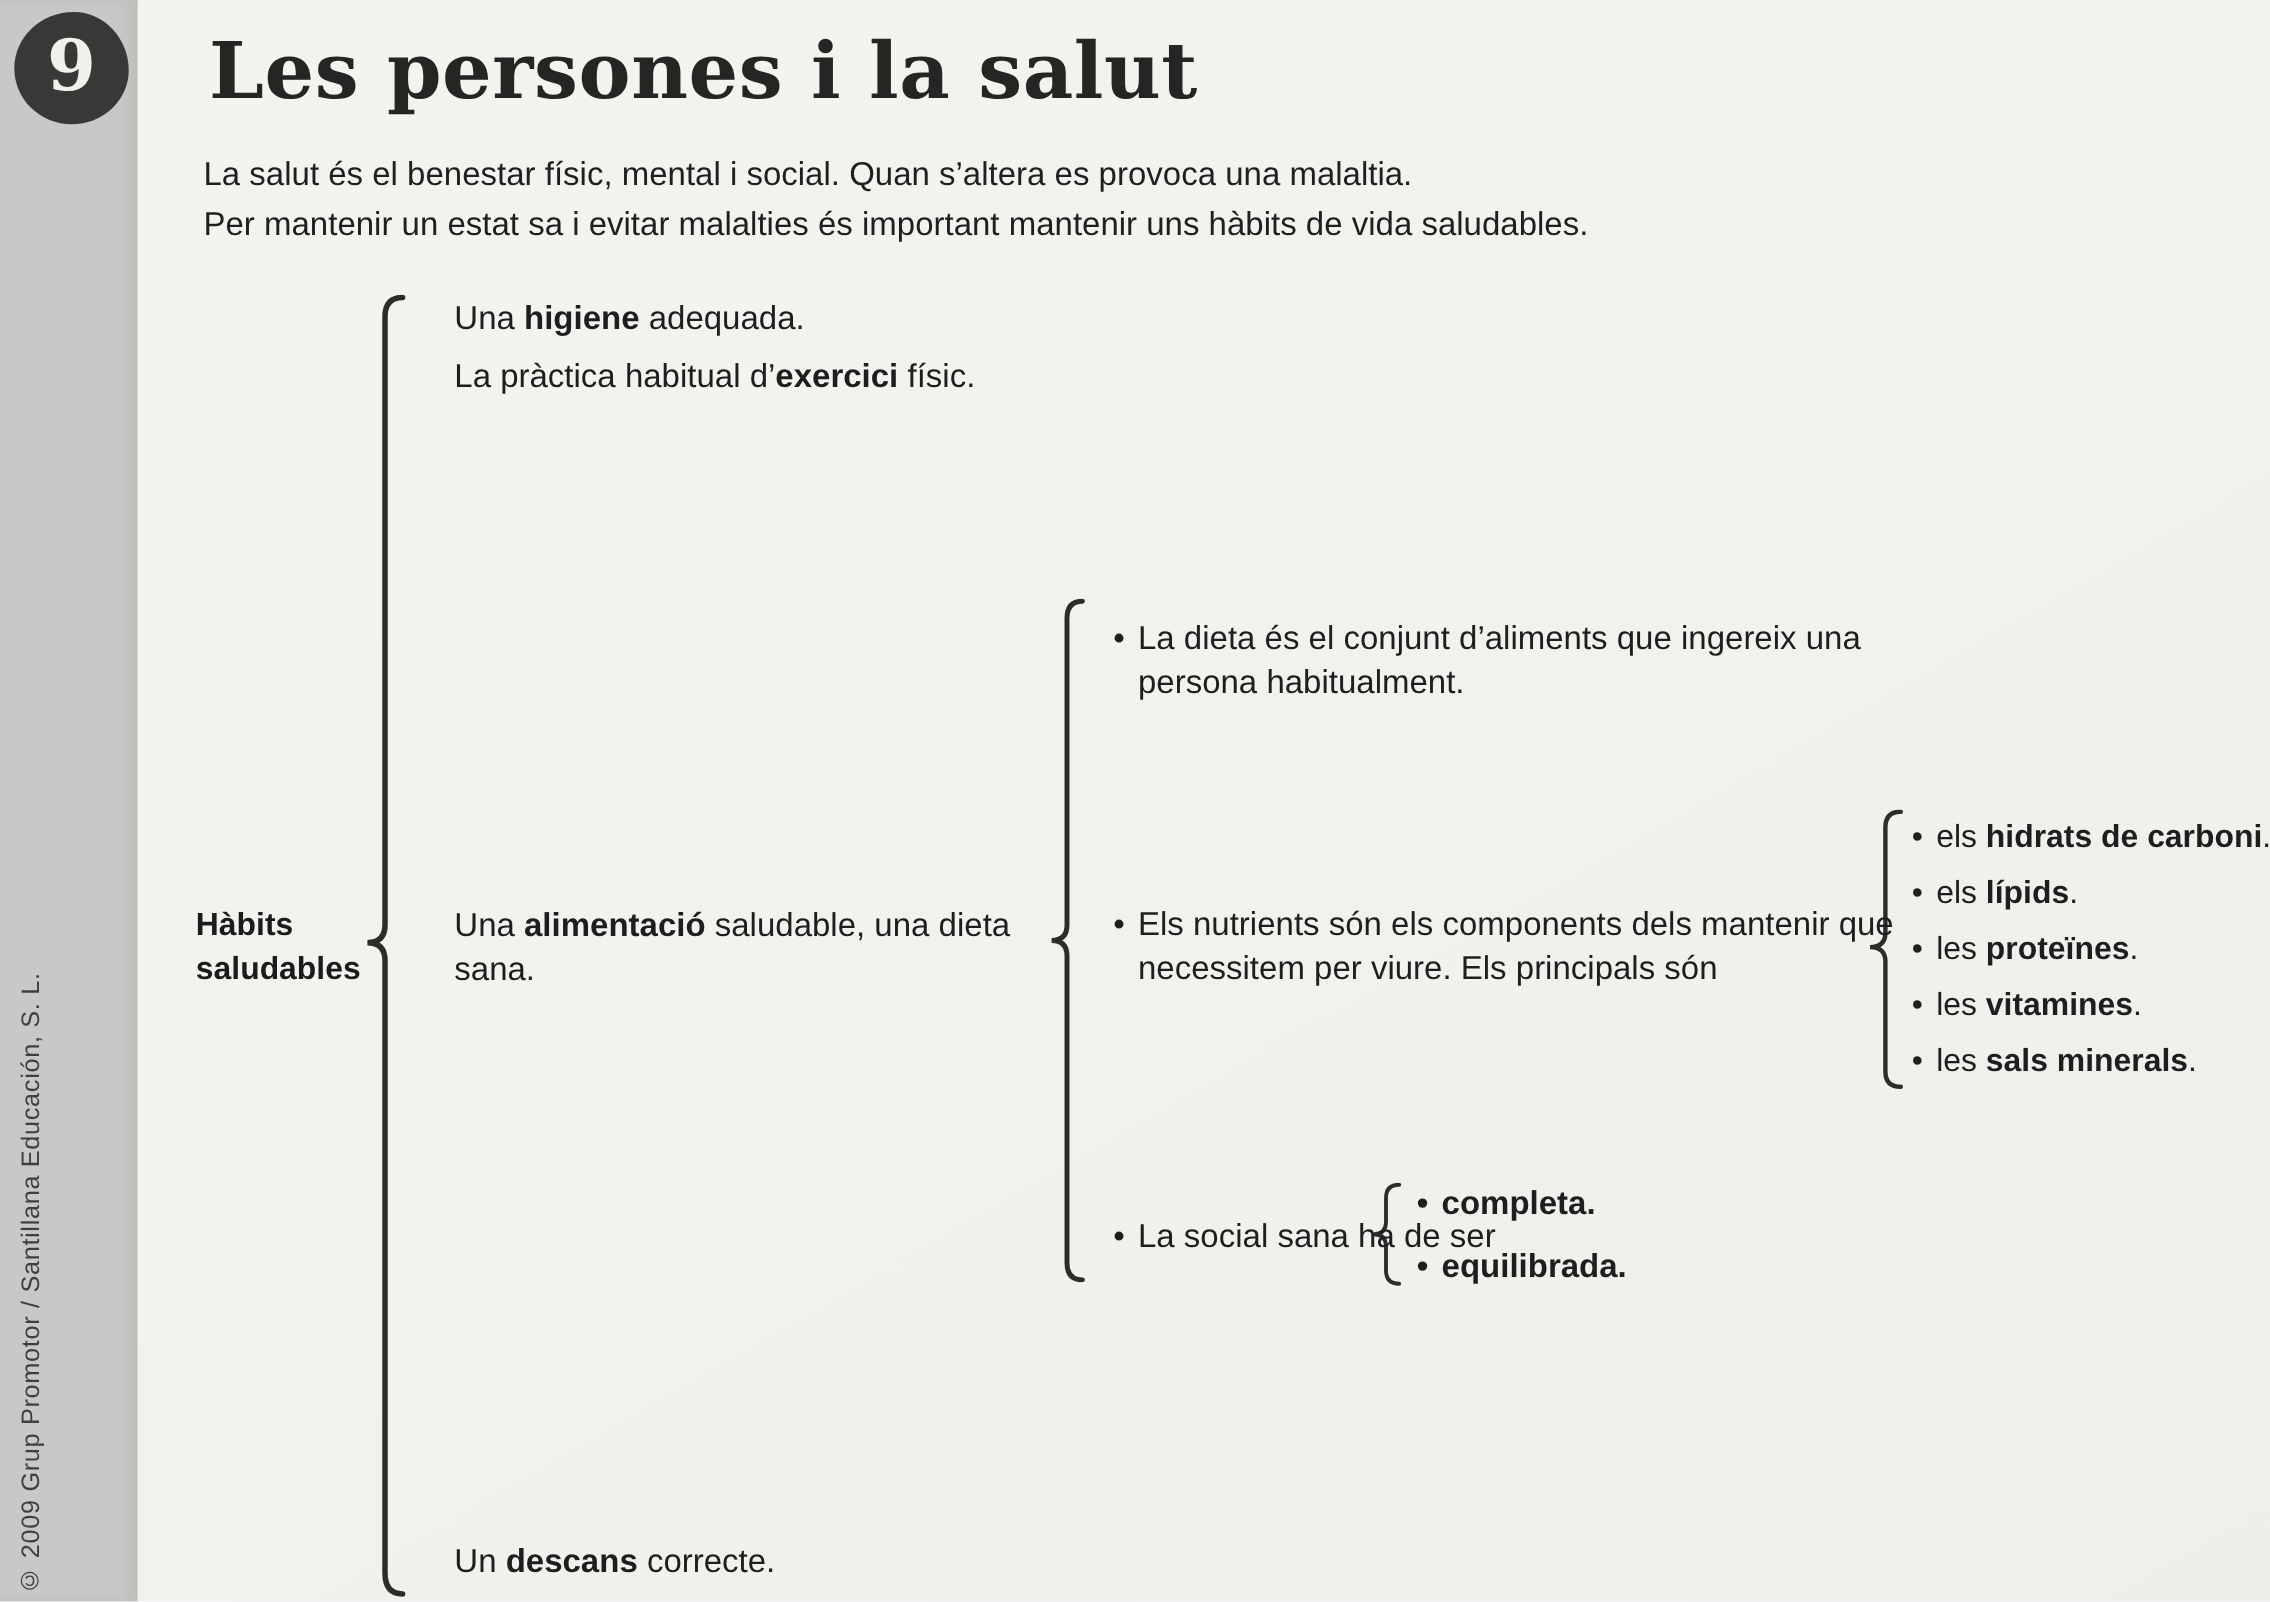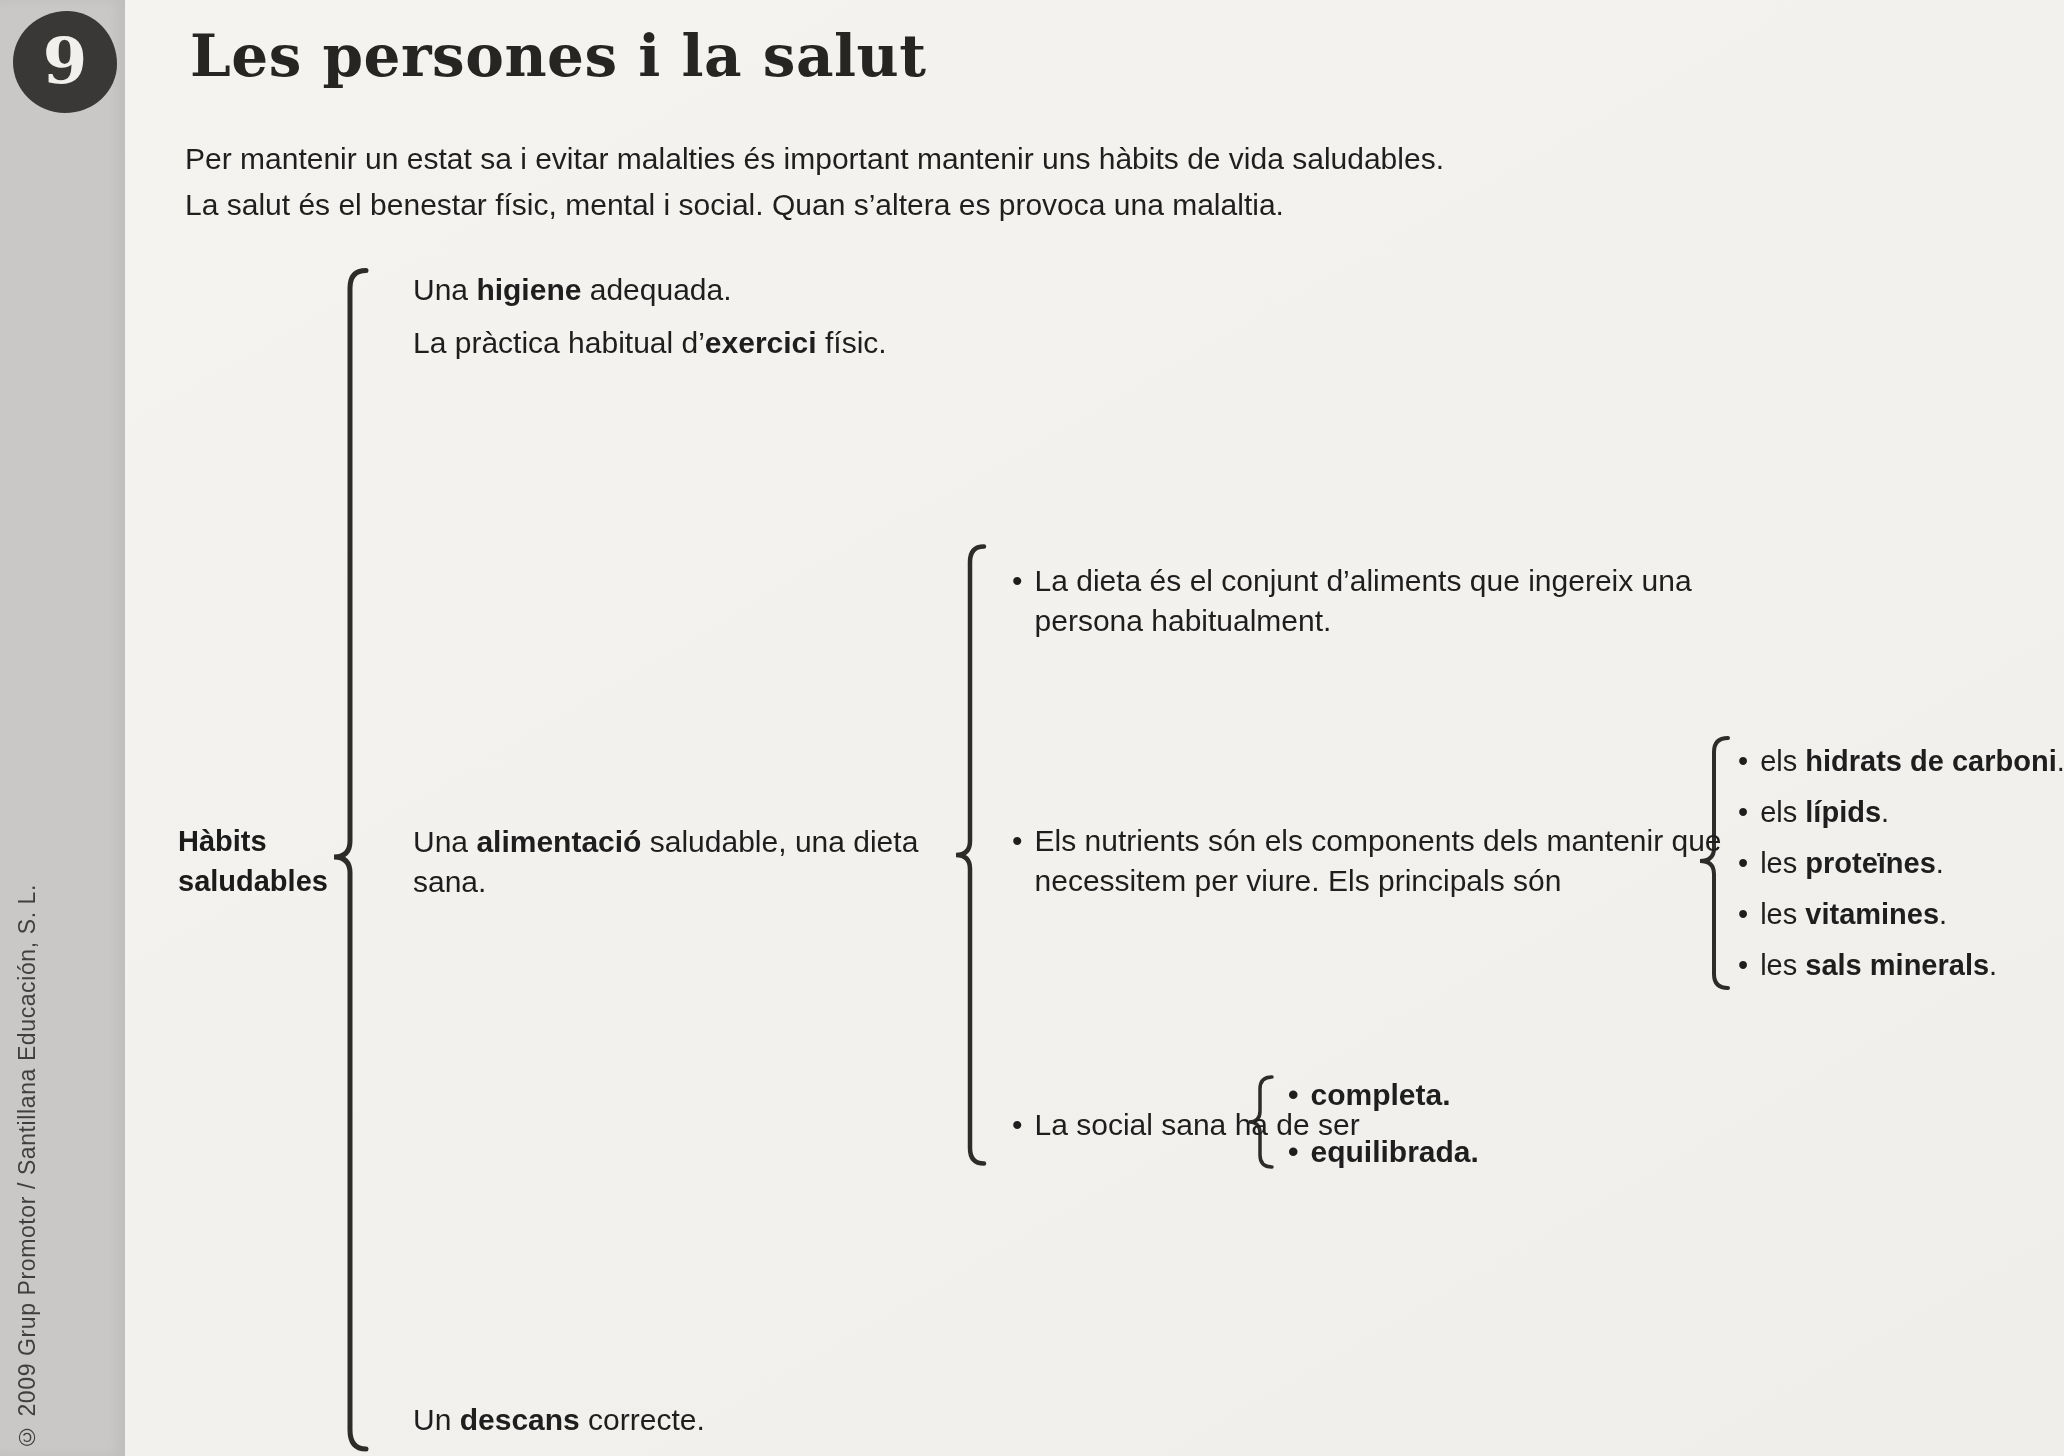--- a/index.html
+++ b/index.html
@@ -25,21 +25,21 @@
     position:absolute;left:13px;top:11px;width:104px;height:102px;
     background:#393836;border-radius:52% 48% 50% 50%/50% 52% 48% 50%;
     display:flex;align-items:center;justify-content:center;
   }
   .badge span{
     color:#f1f0ec;font-family:"DejaVu Serif",serif;font-weight:700;font-size:64px;
     transform:translateY(-2px);
   }
   .title{
     position:absolute;left:190px;top:22px;margin:0;
-    font-family:"DejaVu Serif",serif;font-weight:700;font-size:58px;
+    font-family:"DejaVu Serif",serif;font-weight:700;font-size:71px;
     letter-spacing:.5px;color:#262523;white-space:nowrap;
   }
   .intro{
     position:absolute;left:185px;top:136px;
     font-size:30px;line-height:46px;white-space:nowrap;color:#1f1f1f;
   }
   .t{position:absolute;font-size:30px;line-height:40px;margin-left:28px;}
   .t b{font-weight:700;}
   .root-label{
     position:absolute;left:178px;top:821px;
@@ -63,22 +63,22 @@
     <div class="copyright">© 2009 Grup Promotor / Santillana Educación, S. L.</div>
   </div>
 
   <div class="badge">
     <span>9</span>
   </div>
 
   <h1 class="title">Les persones i la salut</h1>
 
   <div class="intro">
+    <div>La salut és el benestar físic, mental i social. Quan s’altera es provoca una malaltia.</div>
     <div>Per mantenir un estat sa i evitar malalties és important mantenir uns hàbits de vida saludables.</div>
-    <div>La salut és el benestar físic, mental i social. Quan s’altera es provoca una malaltia.</div>
   </div>
 
   <div class="root-label">
     <div>Hàbits</div>
     <div>saludables</div>
   </div>
 
   <svg class="brace" style="left:328px;top:268px;" width="46" height="1184" viewBox="0 0 46 1184">
     <path stroke-width="5" d="M 38 2.5 Q 22 2.5 22 20 L 22 573 Q 22 589 6 589 Q 22 589 22 605 L 22 1162 Q 22 1181 38 1181"></path>
   </svg>

